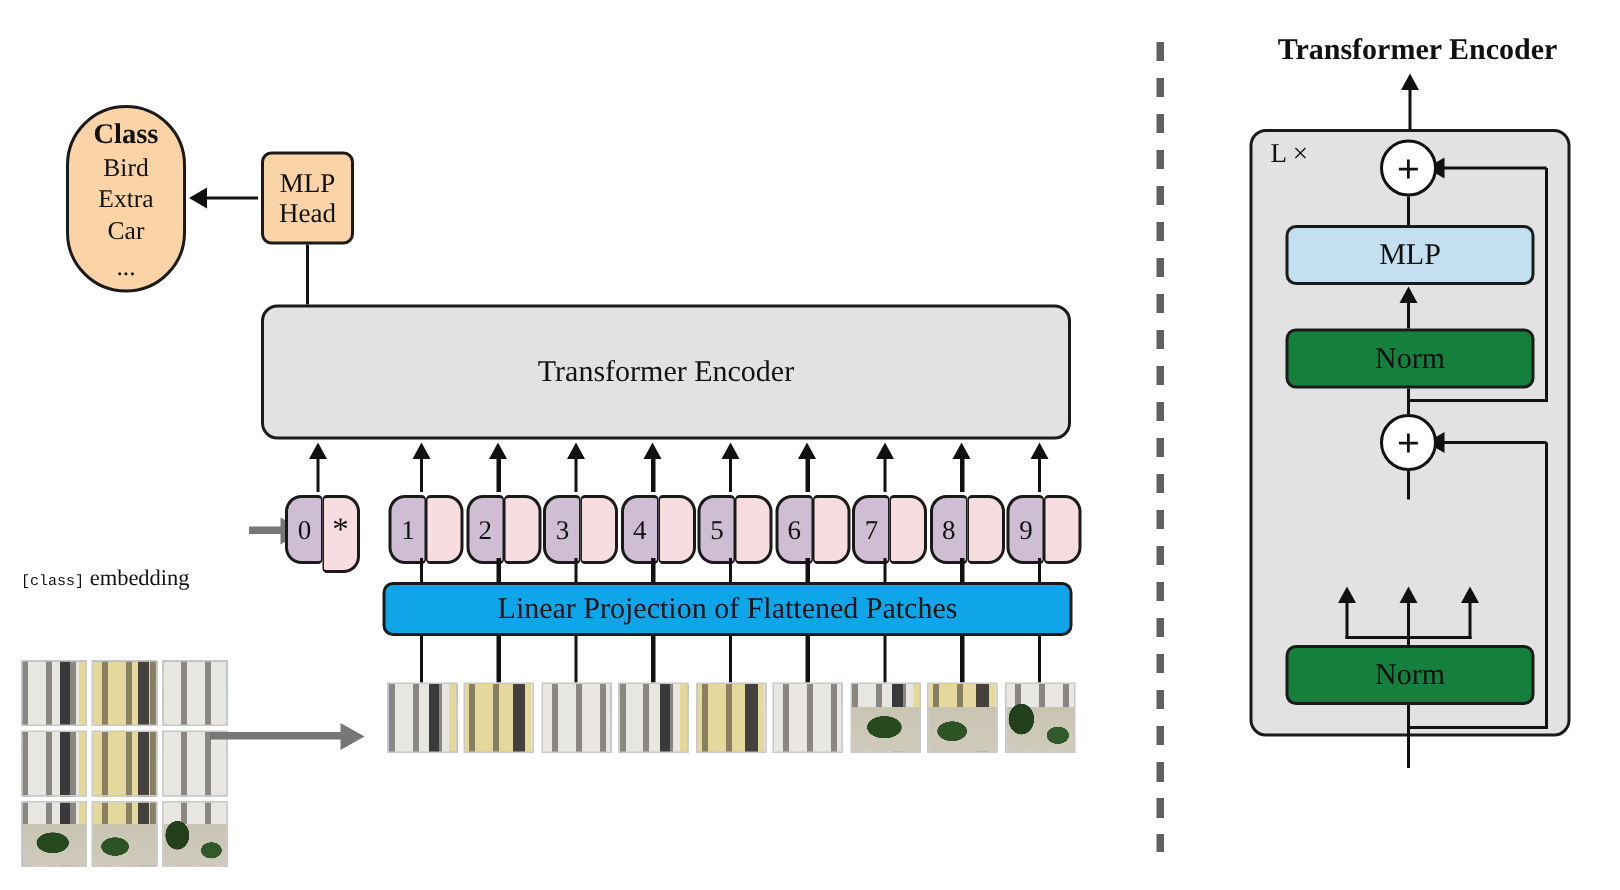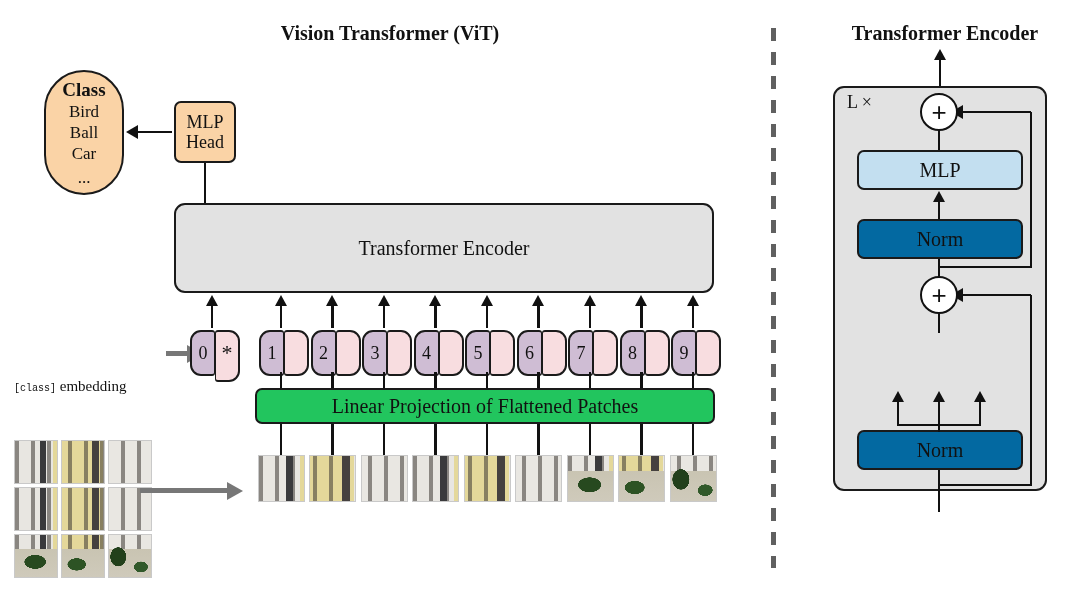--- a/index.html
+++ b/index.html
@@ -21,23 +21,23 @@
   }
 
   
   .box{
     border:2.2px solid #1a1a1a;
     display:flex;align-items:center;justify-content:center;
     text-align:center;line-height:1.12;
   }
   .box-gray{background:#e2e2e2;}
   .box-peach{background:#fad3a6;}
-  .box-pink{background:#22c55e;}
+  .box-pink{background:#0ea5e9;}
   .box-blue{background:#c3dff0;}
-  .box-yellow{background:#0369a1;}
+  .box-yellow{background:#15803d;}
   .box-green{background:#cfe7bf;}
 
   .r6{border-radius:7px;}
   .r10{border-radius:11px;}
   .pill{border-radius:999px;}
 
   
   #class-pill{
     flex-direction:column;justify-content:center;align-items:center;
     font-size:17px;line-height:1.22;padding-top:2px;
@@ -152,26 +152,25 @@
   }
   .p0{background-position: 0%   0%;} .p1{background-position: 50%  0%;} .p2{background-position: 100% 0%;}
   .p3{background-position: 0%  50%;} .p4{background-position: 50% 50%;} .p5{background-position: 100% 50%;}
   .p6{background-position: 0% 100%;} .p7{background-position: 50%100%;} .p8{background-position: 100%100%;}
 </style>
 </head>
 <body>
 
 <div class="stage">
 
-  <div class="abs title" style="left:190px;top:22px;width:400px;">Vision Transformer (ViT)</div>
 
   <div class="abs box box-peach pill" id="class-pill" style="left:44px;top:70px;width:80px;height:125px;">
     <div class="hd">Class</div>
     <div>Bird</div>
-    <div>Ball</div>
+    <div>Extra</div>
     <div>Car</div>
     <div style="margin-top:4px;">...</div>
   </div>
 
   <div class="abs hline arrow-left" style="left:136px;top:131px;width:36px;"></div>
 
   <div class="abs box box-peach r6" style="left:174px;top:101px;width:62px;height:62px;font-size:18px;flex-direction:column;">
     <div>MLP</div>
     <div>Head</div>
   </div>

